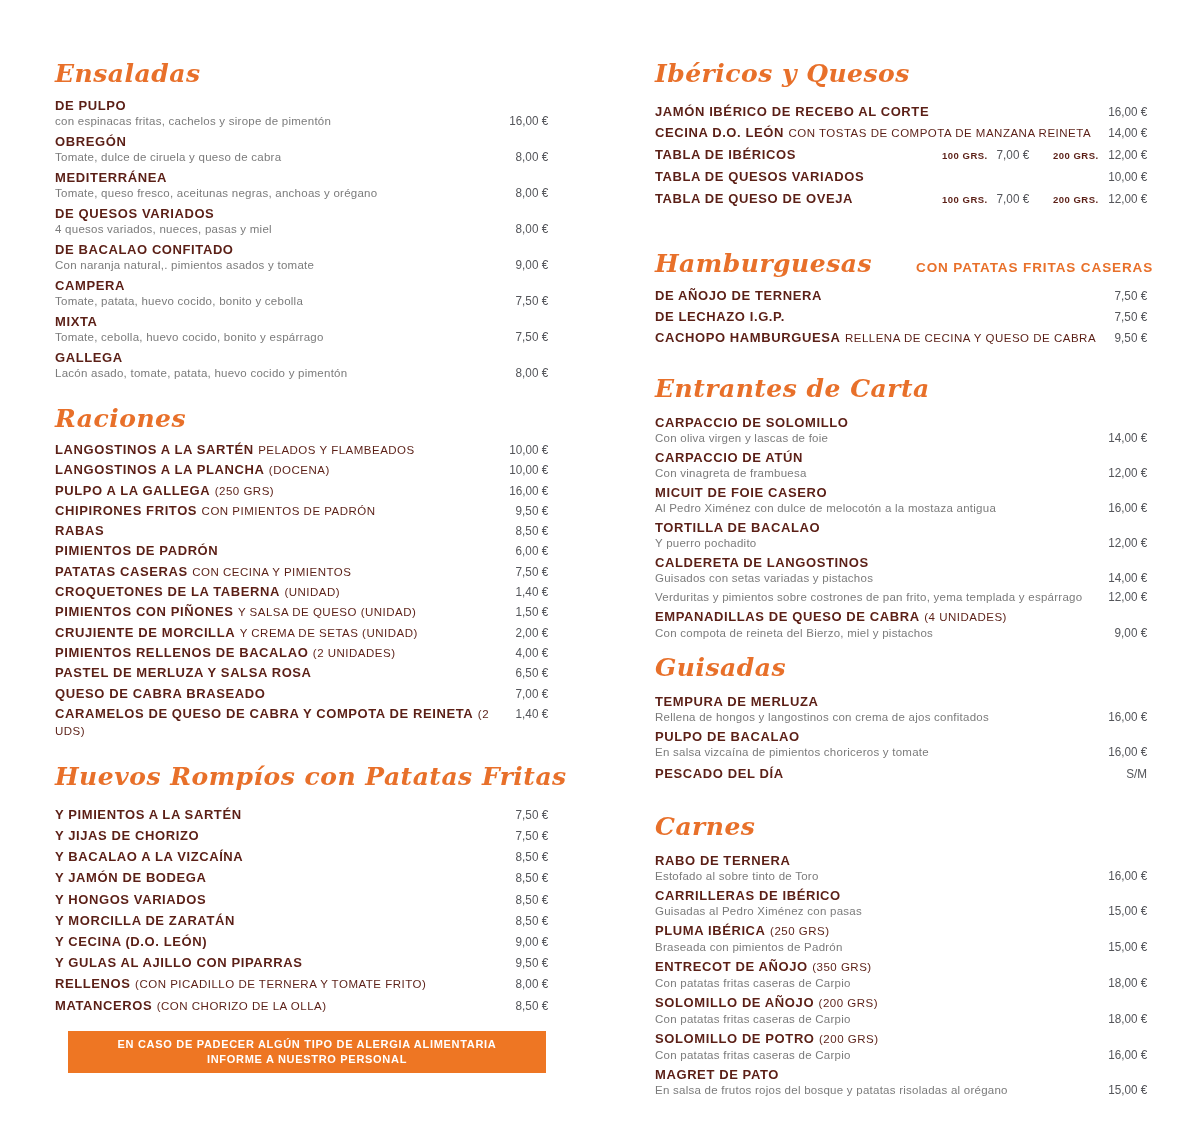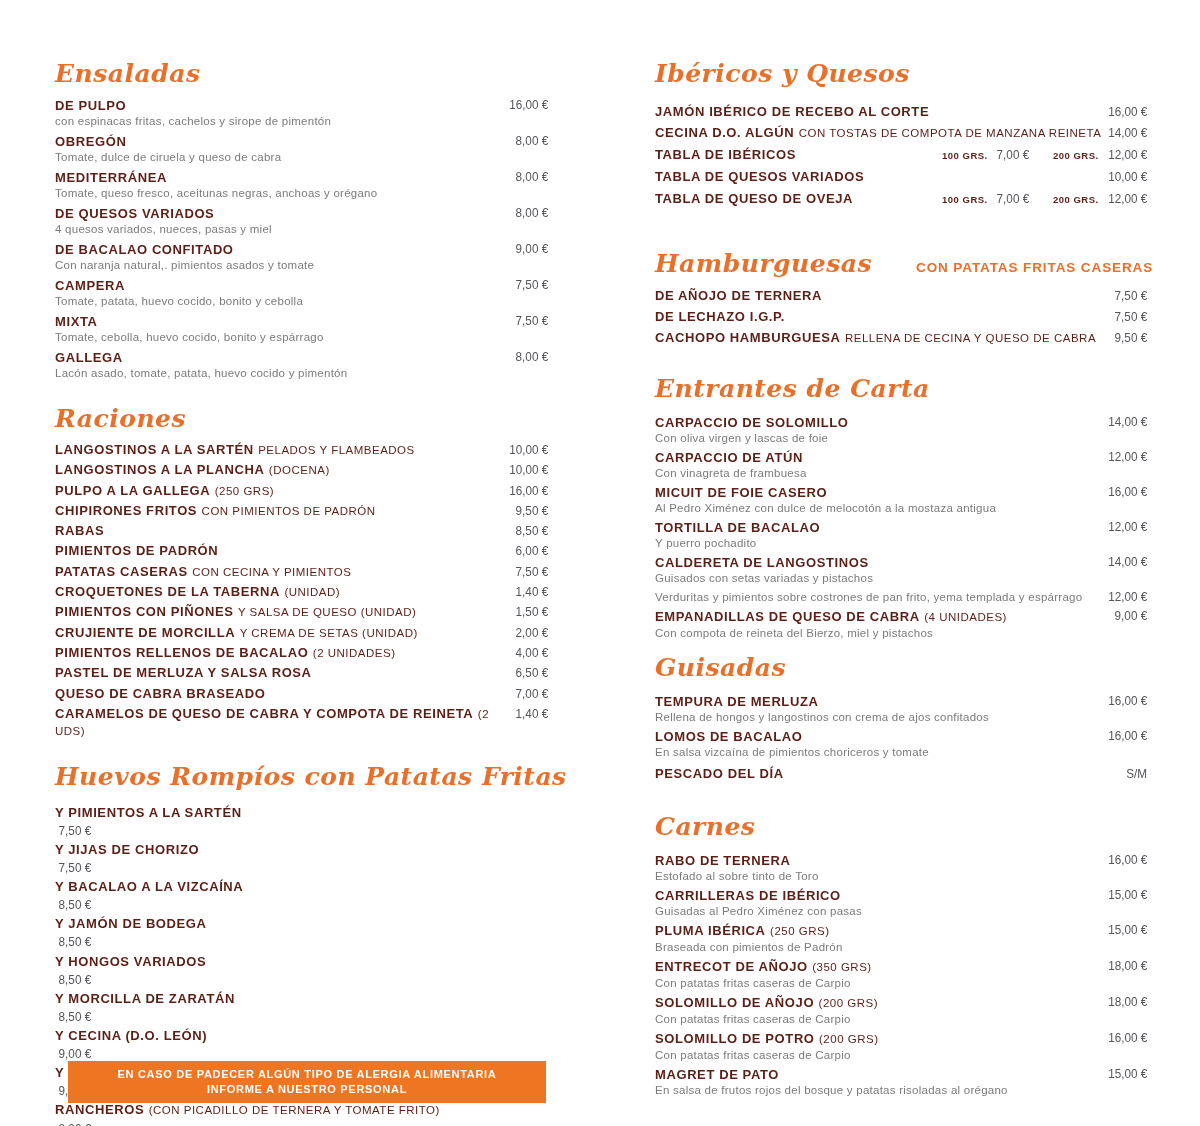--- a/index.html
+++ b/index.html
@@ -18,21 +18,21 @@
   .col-right{left:655px;width:492px;}
 
   .section-header{display:flex;align-items:baseline;gap:16px;margin:0 0 6px;}
   .script-title{
     margin:0;font-family:"DejaVu Serif",serif;font-style:italic;font-weight:700;
     font-size:25px;line-height:34px;color:var(--orange);letter-spacing:.5px;white-space:nowrap;
   }
   .section-subtitle{font-size:13.5px;font-weight:700;color:var(--orange);letter-spacing:.9px;white-space:nowrap;}
 
   .item{display:flex;justify-content:space-between;}
-  .item-stacked{align-items:flex-start;margin-bottom:4px;}
+  .item-stacked{align-items:flex-end;margin-bottom:4px;}
   .item-line{align-items:baseline;}
   .item-main{flex:1;min-width:0;}
   .item-nameline{line-height:15px;}
   .item-stacked + .item-stacked{margin-top:0;}
   .item-name{font-weight:700;font-size:13px;color:var(--maroon);letter-spacing:.6px;}
   .item-suffix{font-weight:400;font-size:11.5px;color:var(--maroon);letter-spacing:.5px;}
   .item-desc{font-size:11.5px;color:var(--desc-gray);letter-spacing:.25px;line-height:13px;margin-top:2px;}
 
   .price{
     font-size:13px;color:var(--price-gray);white-space:nowrap;display:inline-block;
@@ -42,37 +42,37 @@
   .price-group{white-space:nowrap;}
   .price-label{font-size:9.5px;font-weight:700;color:var(--maroon);letter-spacing:.5px;margin-right:5px;}
 
   
   .sec-ensaladas .item-stacked{margin-bottom:5px;}
   .sec-raciones{margin-top:22px;}
   .sec-raciones .section-header{margin-bottom:4px;}
   .sec-raciones .item-line{line-height:20.3px;}
   .sec-huevos{margin-top:21px;}
   .sec-huevos .section-header{margin-bottom:10px;}
-  .sec-huevos .item-line{line-height:21.2px;flex-direction:column;}
+  .sec-huevos .item-line{line-height:21.2px;}
 
   .sec-ibericos .section-header{margin-bottom:10px;}
   .sec-ibericos .item-line{line-height:21px;}
   .sec-hamburguesas{margin-top:37px;}
   .sec-hamburguesas .section-header{margin-bottom:4px;gap:44px;}
   .sec-hamburguesas .item-line{line-height:21px;}
   .sec-entrantes{margin-top:24px;}
   .sec-entrantes .section-header{margin-bottom:8px;}
   .sec-pescados{margin-top:11px;}
   .sec-pescados .section-header{margin-bottom:8px;}
   .sec-pescados .item-line{line-height:22px;}
   .sec-carnes{margin-top:25px;}
   .sec-carnes .section-header{margin-bottom:8px;}
 
   .allergy{
-    position:absolute;left:68px;top:1061px;width:478px;box-sizing:border-box;
+    position:absolute;left:68px;top:1031px;width:478px;box-sizing:border-box;
     background:#ee7623;color:#ffffff;text-align:center;
     font-weight:700;font-size:11px;line-height:15px;letter-spacing:.7px;
     padding:6px 4px;
   }
 </style>
 </head>
 <body>
 
 <main>
   <div class="col col-left">
@@ -278,21 +278,21 @@
             <span class="price">9,00 €</span>
           </div>
           <div class="item item-line">
             <div class="item-main">
               <div class="item-nameline"><span class="item-name">Y GULAS AL AJILLO CON PIPARRAS</span></div>
             </div>
             <span class="price">9,50 €</span>
           </div>
           <div class="item item-line">
             <div class="item-main">
-              <div class="item-nameline"><span class="item-name">RANCHEROS</span> <span class="item-suffix">(CON PICADILLO DE TERNERA Y TOMATE FRITO)</span></div>
+              <div class="item-nameline"><span class="item-name">RELLENOS</span> <span class="item-suffix">(CON PICADILLO DE TERNERA Y TOMATE FRITO)</span></div>
             </div>
             <span class="price">8,00 €</span>
           </div>
           <div class="item item-line">
             <div class="item-main">
               <div class="item-nameline"><span class="item-name">MATANCEROS</span> <span class="item-suffix">(CON CHORIZO DE LA OLLA)</span></div>
             </div>
             <span class="price">8,50 €</span>
           </div>
         </div>
@@ -305,21 +305,21 @@
         </div>
         <div class="items">
           <div class="item item-line">
             <div class="item-main">
               <div class="item-nameline"><span class="item-name">JAMÓN IBÉRICO DE RECEBO AL CORTE</span></div>
             </div>
             <span class="price">16,00 €</span>
           </div>
           <div class="item item-line">
             <div class="item-main">
-              <div class="item-nameline"><span class="item-name">CECINA D.O. ALGÚN</span> <span class="item-suffix">CON TOSTAS DE COMPOTA DE MANZANA REINETA</span></div>
+              <div class="item-nameline"><span class="item-name">CECINA D.O. LEÓN</span> <span class="item-suffix">CON TOSTAS DE COMPOTA DE MANZANA REINETA</span></div>
             </div>
             <span class="price">14,00 €</span>
           </div>
           <div class="item item-line">
             <div class="item-main">
               <div class="item-nameline"><span class="item-name">TABLA DE IBÉRICOS</span></div>
             </div>
             <div class="prices">
               <span class="price-group"><span class="price-label">100 GRS.</span><span class="price">7,00 €</span></span>
               <span class="price-group"><span class="price-label">200 GRS.</span><span class="price">12,00 €</span></span>
@@ -430,21 +430,21 @@
         <div class="items">
           <div class="item item-stacked">
             <div class="item-main">
               <div class="item-nameline"><span class="item-name">TEMPURA DE MERLUZA</span></div>
               <div class="item-desc">Rellena de hongos y langostinos con crema de ajos confitados</div>
             </div>
             <span class="price">16,00 €</span>
           </div>
           <div class="item item-stacked">
             <div class="item-main">
-              <div class="item-nameline"><span class="item-name">LOMOS DE BACALAO</span></div>
+              <div class="item-nameline"><span class="item-name">PULPO DE BACALAO</span></div>
               <div class="item-desc">En salsa vizcaína de pimientos choriceros y tomate</div>
             </div>
             <span class="price">16,00 €</span>
           </div>
           <div class="item item-line">
             <div class="item-main">
               <div class="item-nameline"><span class="item-name">PESCADO DEL DÍA</span></div>
             </div>
             <span class="price">S/M</span>
           </div>

